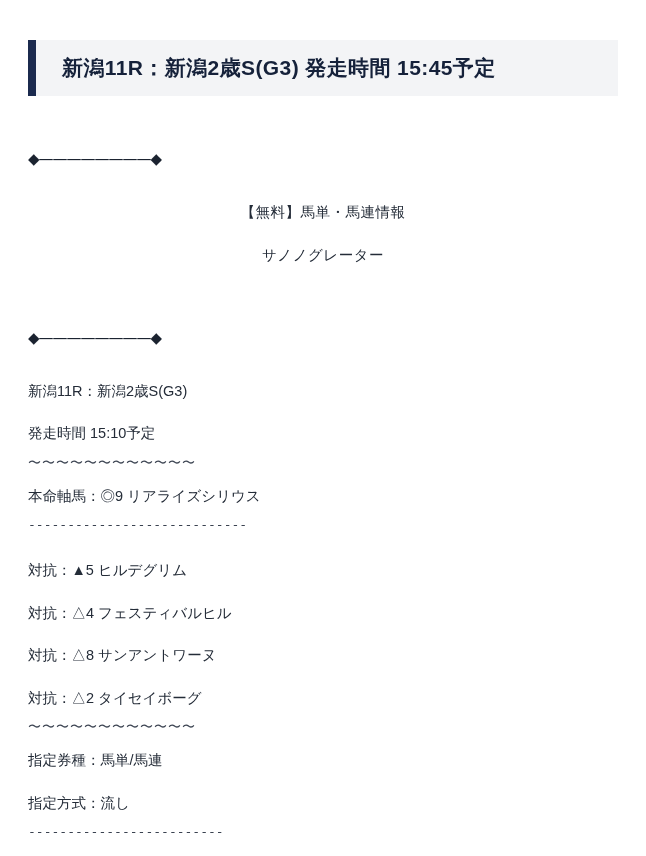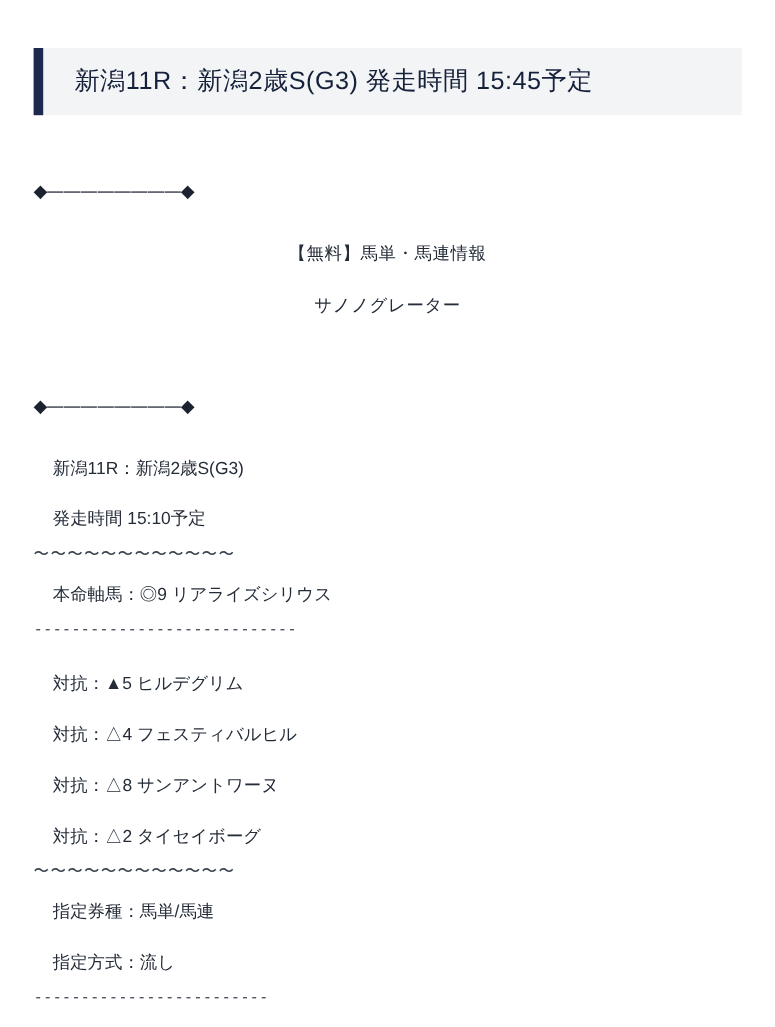--- a/index.html
+++ b/index.html
@@ -32,21 +32,21 @@
     box-sizing: border-box;
   }
   .header-bar {
     width: 8px;
     background: #1b2a4e;
     align-self: stretch;
     flex: 0 0 8px;
   }
   .header-title {
     font-size: 21px;
-    font-weight: normal;
+    font-weight: bold;
     color: #15213a;
     letter-spacing: 0.4px;
     padding: 14px 16px 14px 26px;
     line-height: 1.35;
   }
 
   
   .content {
     margin: 0 28px;
     padding-top: 34px;
@@ -77,21 +77,21 @@
     font-family: Liberation Mono, monospace;
   }
   .brand-name {
     letter-spacing: 0.5px;
   }
 
   .spacer-lg { height: 34px; }
   .spacer-sm { height: 12px; }
 
   .line {
-    margin: 0 0 8px 16px;
+    margin: 0 0 8px 0;
   }
 
   .dashes {
     color: #3a4250;
     letter-spacing: 0px;
     font-size: 13px;
     margin: 6px 0 12px 0;
     font-family: "DejaVu Sans Mono", monospace;
     white-space: nowrap;
   }

